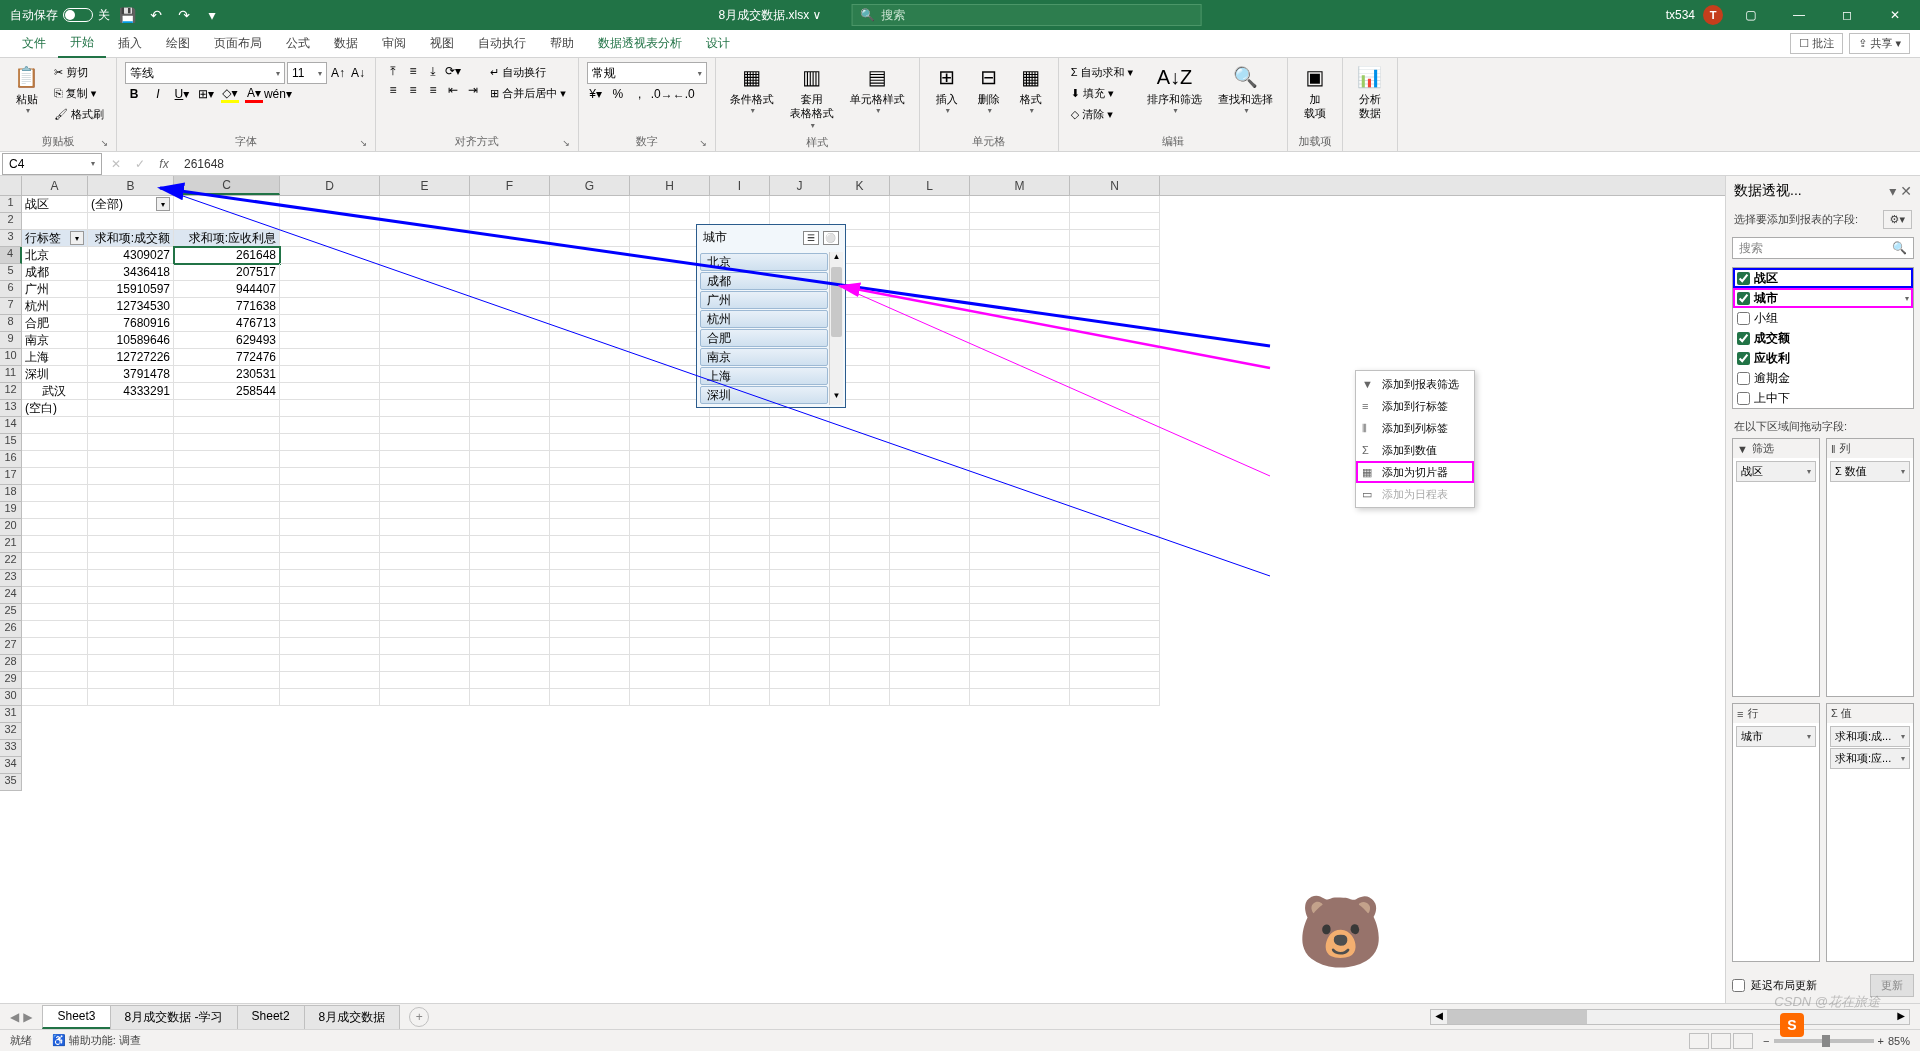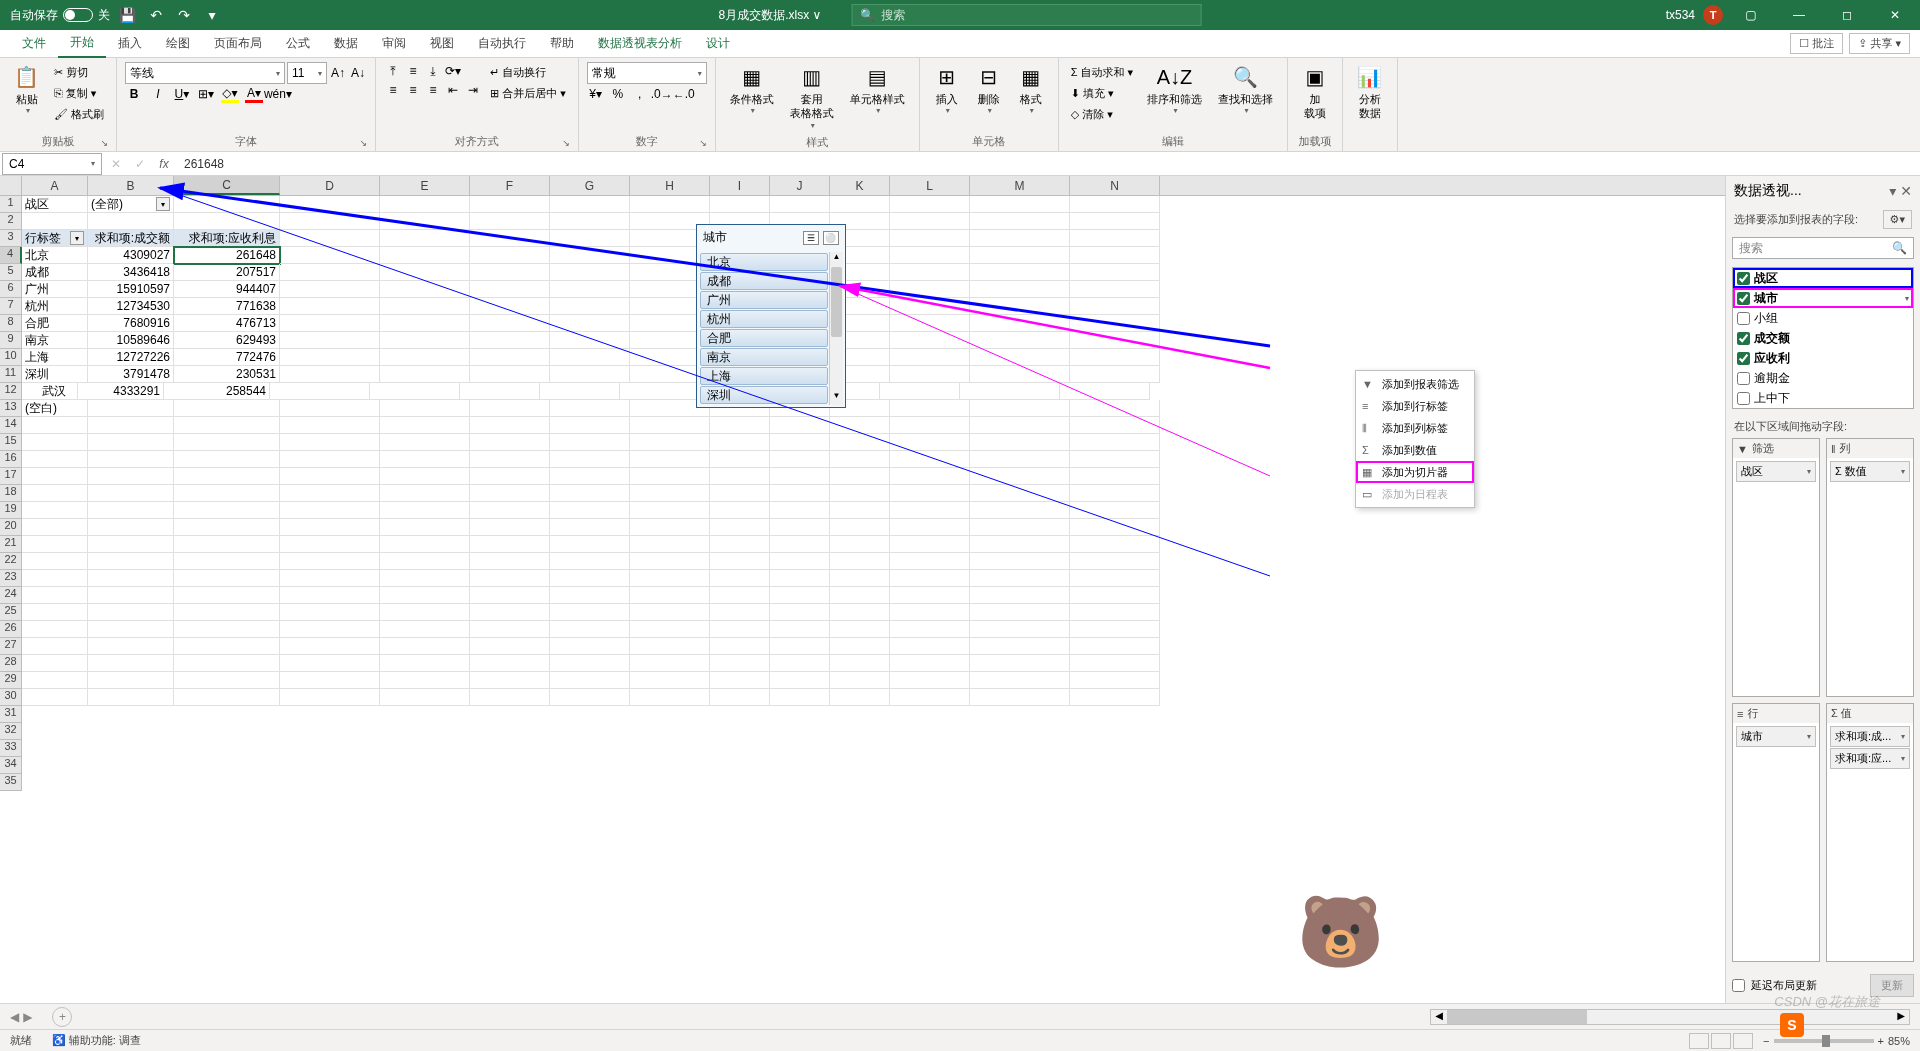--- a/index.html
+++ b/index.html
@@ -598,21 +598,21 @@
               <div class="cell" style="width: 80px;"></div>
               <div class="cell" style="width: 80px;"></div>
               <div class="cell" style="width: 60px;"></div>
               <div class="cell" style="width: 60px;"></div>
               <div class="cell" style="width: 60px;"></div>
               <div class="cell" style="width: 80px;"></div>
               <div class="cell" style="width: 100px;"></div>
               <div class="cell" style="width: 90px;"></div>
             </div>
             <div class="cell-row">
-              <div class="cell" style="width: 56px; padding-left: 20px;">武汉</div>
+              <div class="cell" style="width: 66px; padding-left: 20px;">武汉</div>
               <div class="cell num" style="width: 86px;">4333291</div>
               <div class="cell num" style="width: 106px;">258544</div>
               <div class="cell" style="width: 100px;"></div>
               <div class="cell" style="width: 90px;"></div>
               <div class="cell" style="width: 80px;"></div>
               <div class="cell" style="width: 80px;"></div>
               <div class="cell" style="width: 80px;"></div>
               <div class="cell" style="width: 60px;"></div>
               <div class="cell" style="width: 60px;"></div>
               <div class="cell" style="width: 60px;"></div>
@@ -1060,20 +1060,26 @@
     <div class="menu-item"><span class="menu-icon">Σ</span>添加到数值</div>
     <div class="menu-item hl"><span class="menu-icon">▦</span>添加为切片器</div>
     <div class="menu-item disabled"><span class="menu-icon">▭</span>添加为日程表</div>
   </div>
 
 <div class="sheet-tabs">
   <div class="tab-nav">
     <span>◀</span>
     <span>▶</span>
   </div>
+  <div id="sheet-tab-items" style="display:flex;">
+      <div class="sheet-tab active">Sheet3</div>
+      <div class="sheet-tab">8月成交数据 -学习</div>
+      <div class="sheet-tab">Sheet2</div>
+      <div class="sheet-tab">8月成交数据</div>
+    </div>
   <div class="add-sheet">+</div>
   <div class="hscroll">
     <div class="hscroll-btn">◀</div>
     <div class="hscroll-track">
         <div class="hscroll-thumb"></div>
       </div>
     <div class="hscroll-btn">▶</div>
   </div>
 </div>
 

